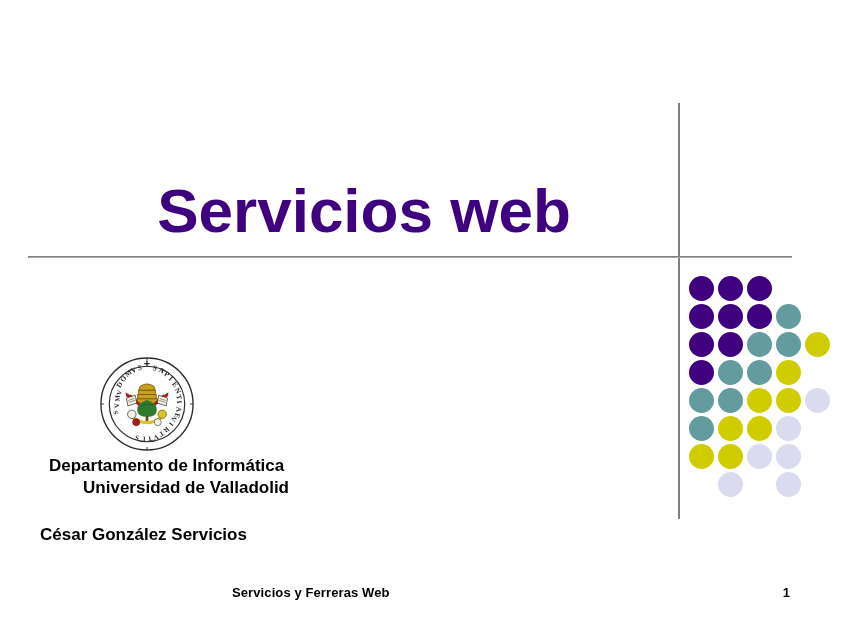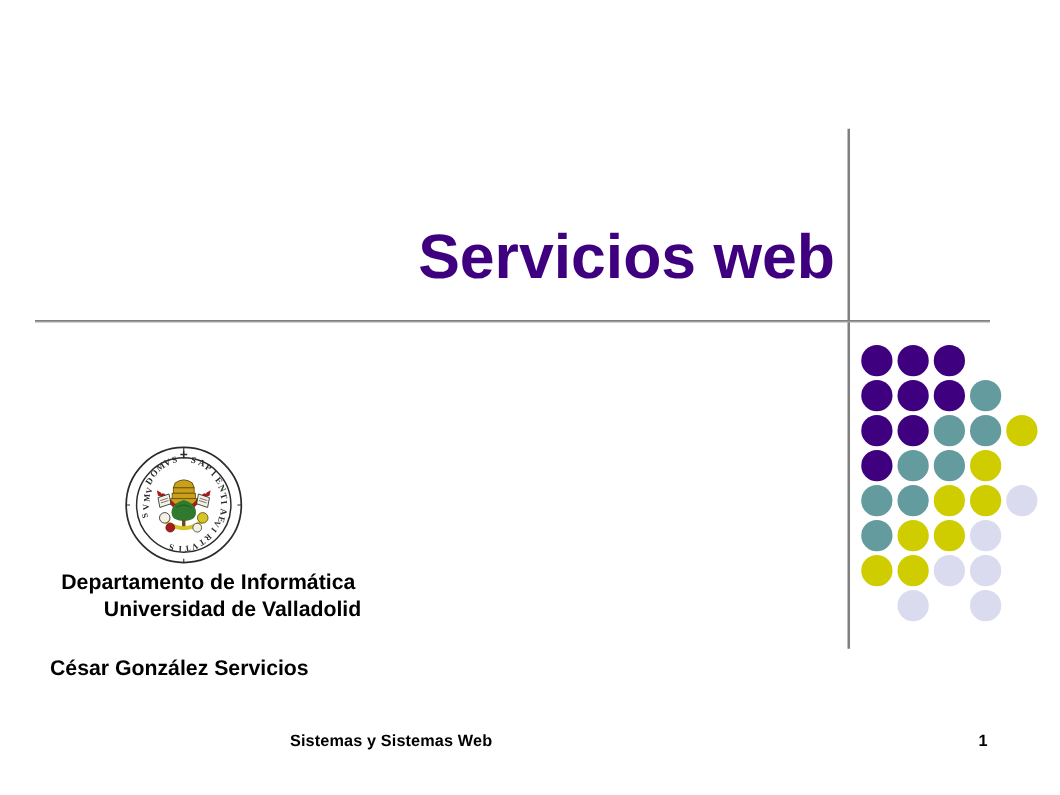--- a/index.html
+++ b/index.html
@@ -39,22 +39,22 @@
     border-top: 1px solid #808080;
     box-sizing: border-box;
   }
 
   
   #title {
     position: absolute;
     left: 60px;
     top: 180px;
     width: 608px;
-    text-align: right;
-    font-size: 50px;
+    text-align: center;
+    font-size: 62px;
     font-weight: bold;
     letter-spacing: 0px;
     line-height: 1.0;
     color: #3f007f;
     white-space: nowrap;
   }
 
   
   #dotgrid {
     position: absolute;
@@ -256,16 +256,16 @@
     </svg>
   </div>
 
   <div id="affiliation">
     <span class="line1">Departamento de Informática</span>
     <span class="line2">Universidad de Valladolid</span>
   </div>
 
   <div id="author">César González Servicios</div>
 
-  <div id="footer-title">Sistemas y Sistemas Web</div>
+  <div id="footer-title">Servicios y Ferreras Web</div>
   <div id="footer-page">1</div>
 
 </div>
 
 </body></html>

